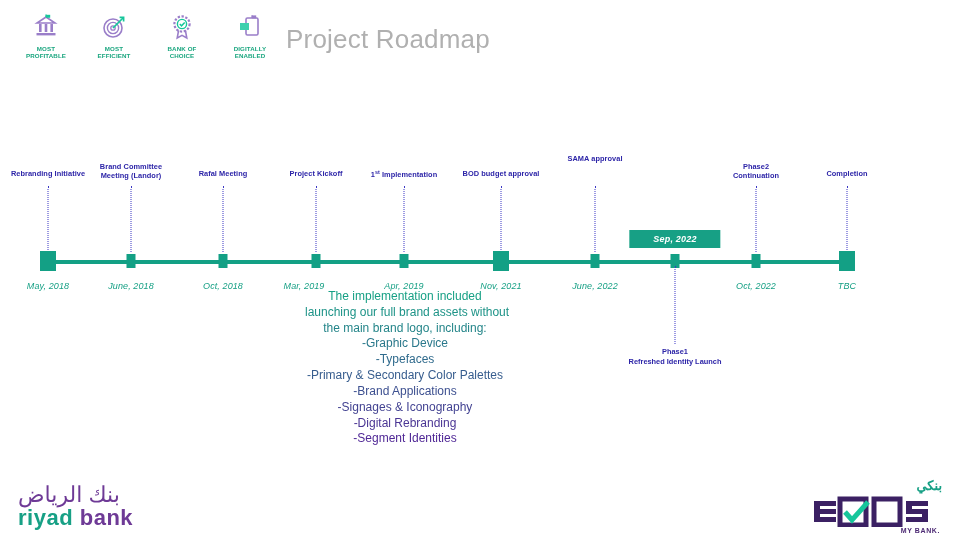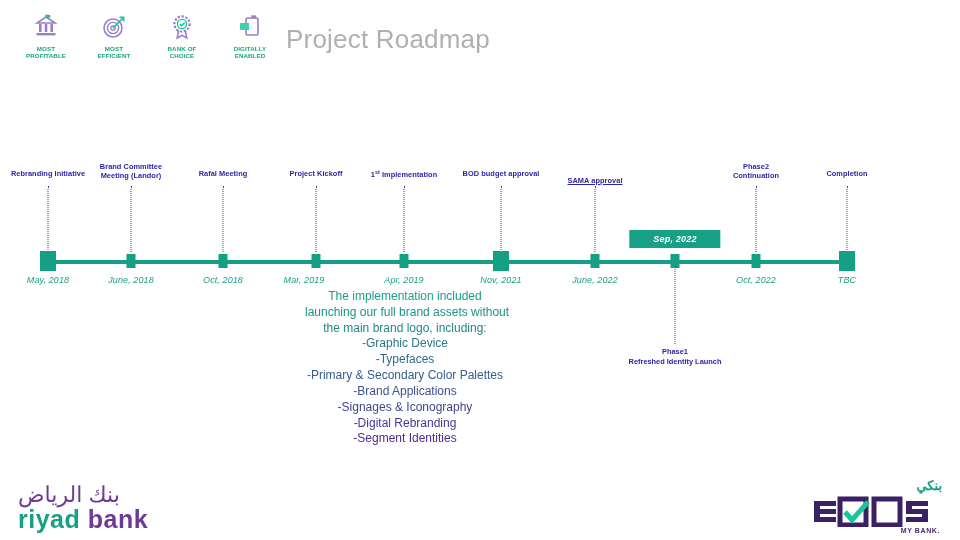--- a/index.html
+++ b/index.html
@@ -37,21 +37,21 @@
   .dot.big{ width:16px; height:20px; top:251px; }
 
   .toplabel{
     position:absolute; transform:translateX(-50%);
     text-align:center; color:#2d25a8; font-weight:bold;
     font-size:7.4px; line-height:1.25; white-space:pre-line; letter-spacing:.05px;
   }
   .datelabel{
     position:absolute; transform:translateX(-50%);
     text-align:center; color:#17a085; font-style:italic;
-    font-size:9px; letter-spacing:.1px; white-space:nowrap;
+    font-size:9px; letter-spacing:.1px; white-space:nowrap;margin-top:6px;
   }
   .vdot{
     position:absolute; transform:translateX(-50%);
     width:1px; border-left:1px dotted #3a37c4;
   }
   .chip{
     position:absolute; transform:translateX(-50%);
     background:#17a085; color:#fff; font-style:italic; font-weight:bold;
     font-size:9px; padding:4px 24px; white-space:nowrap; letter-spacing:.2px;
   }
@@ -67,21 +67,21 @@
     text-align:center; font-size:12px; line-height:1.32; font-weight:400;
   }
   .note .l{ display:block; white-space:nowrap; }
 
   
   .riyad{ position:absolute; left:18px; top:484px; width:160px; }
   .riyad .ar{
     font-size:22px; color:#6e3a96; font-weight:normal; direction:rtl;
     letter-spacing:1px; line-height:1; text-align:left;
   }
-  .riyad .en{ font-size:25px; line-height:1.05; letter-spacing:.5px; font-weight:bold; }
+  .riyad .en{ font-size:22px; line-height:1.05; letter-spacing:.5px; font-weight:bold; }
   .riyad .en .r{ color:#17a085; }
   .riyad .en .b{ color:#6e3a96; }
 
   .mybank{ position:absolute; left:812px; top:478px; width:132px; height:56px; }
   .mybank .ar{
     position:absolute; right:2px; top:0; font-size:13px; color:#17a085;
     font-weight:bold; direction:rtl;
   }
   .mybank .cap{
     position:absolute; right:4px; bottom:0; font-size:7px; color:#4d2a74;
@@ -179,21 +179,21 @@
         <div class="dot" style="left: 316px;"></div>
         <div class="datelabel" style="left: 304px; top: 275px;">Mar, 2019</div>
         <div class="toplabel" style="left: 404px; width: 120px; top: 169px;">1<sup style="font-size:5.4px">st</sup> Implementation</div>
         <div class="vdot" style="left: 404px; top: 186px; height: 66px;"></div>
         <div class="dot" style="left: 404px;"></div>
         <div class="datelabel" style="left: 404px; top: 275px;">Apr, 2019</div>
         <div class="toplabel" style="left: 501px; width: 120px; top: 169px;">BOD budget approval</div>
         <div class="vdot" style="left: 501px; top: 186px; height: 66px;"></div>
         <div class="dot big" style="left: 501px;"></div>
         <div class="datelabel" style="left: 501px; top: 275px;">Nov, 2021</div>
-        <div class="toplabel" style="left: 595px; width: 120px; top: 176px; text-decoration: underline;">SAMA approval</div>
+        <div class="toplabel" style="left: 595px; width: 120px; top: 154px;">SAMA approval</div>
         <div class="vdot" style="left: 595px; top: 186px; height: 66px;"></div>
         <div class="dot" style="left: 595px;"></div>
         <div class="datelabel" style="left: 595px; top: 275px;">June, 2022</div>
         <div class="dot" style="left: 675px;"></div>
         <div class="toplabel" style="left: 756px; width: 120px; top: 162px;">Phase2
 Continuation</div>
         <div class="vdot" style="left: 756px; top: 186px; height: 66px;"></div>
         <div class="dot" style="left: 756px;"></div>
         <div class="datelabel" style="left: 756px; top: 275px;">Oct, 2022</div>
         <div class="toplabel" style="left: 847px; width: 120px; top: 169px;">Completion</div>

